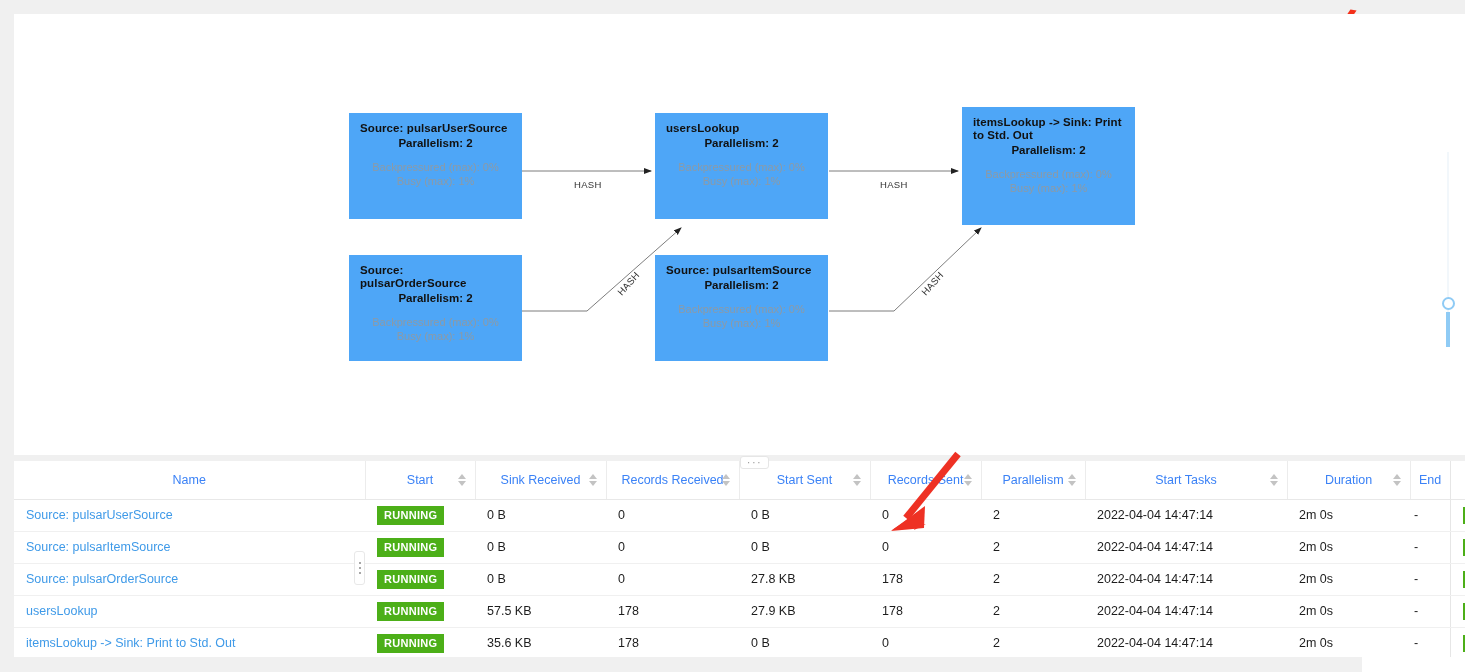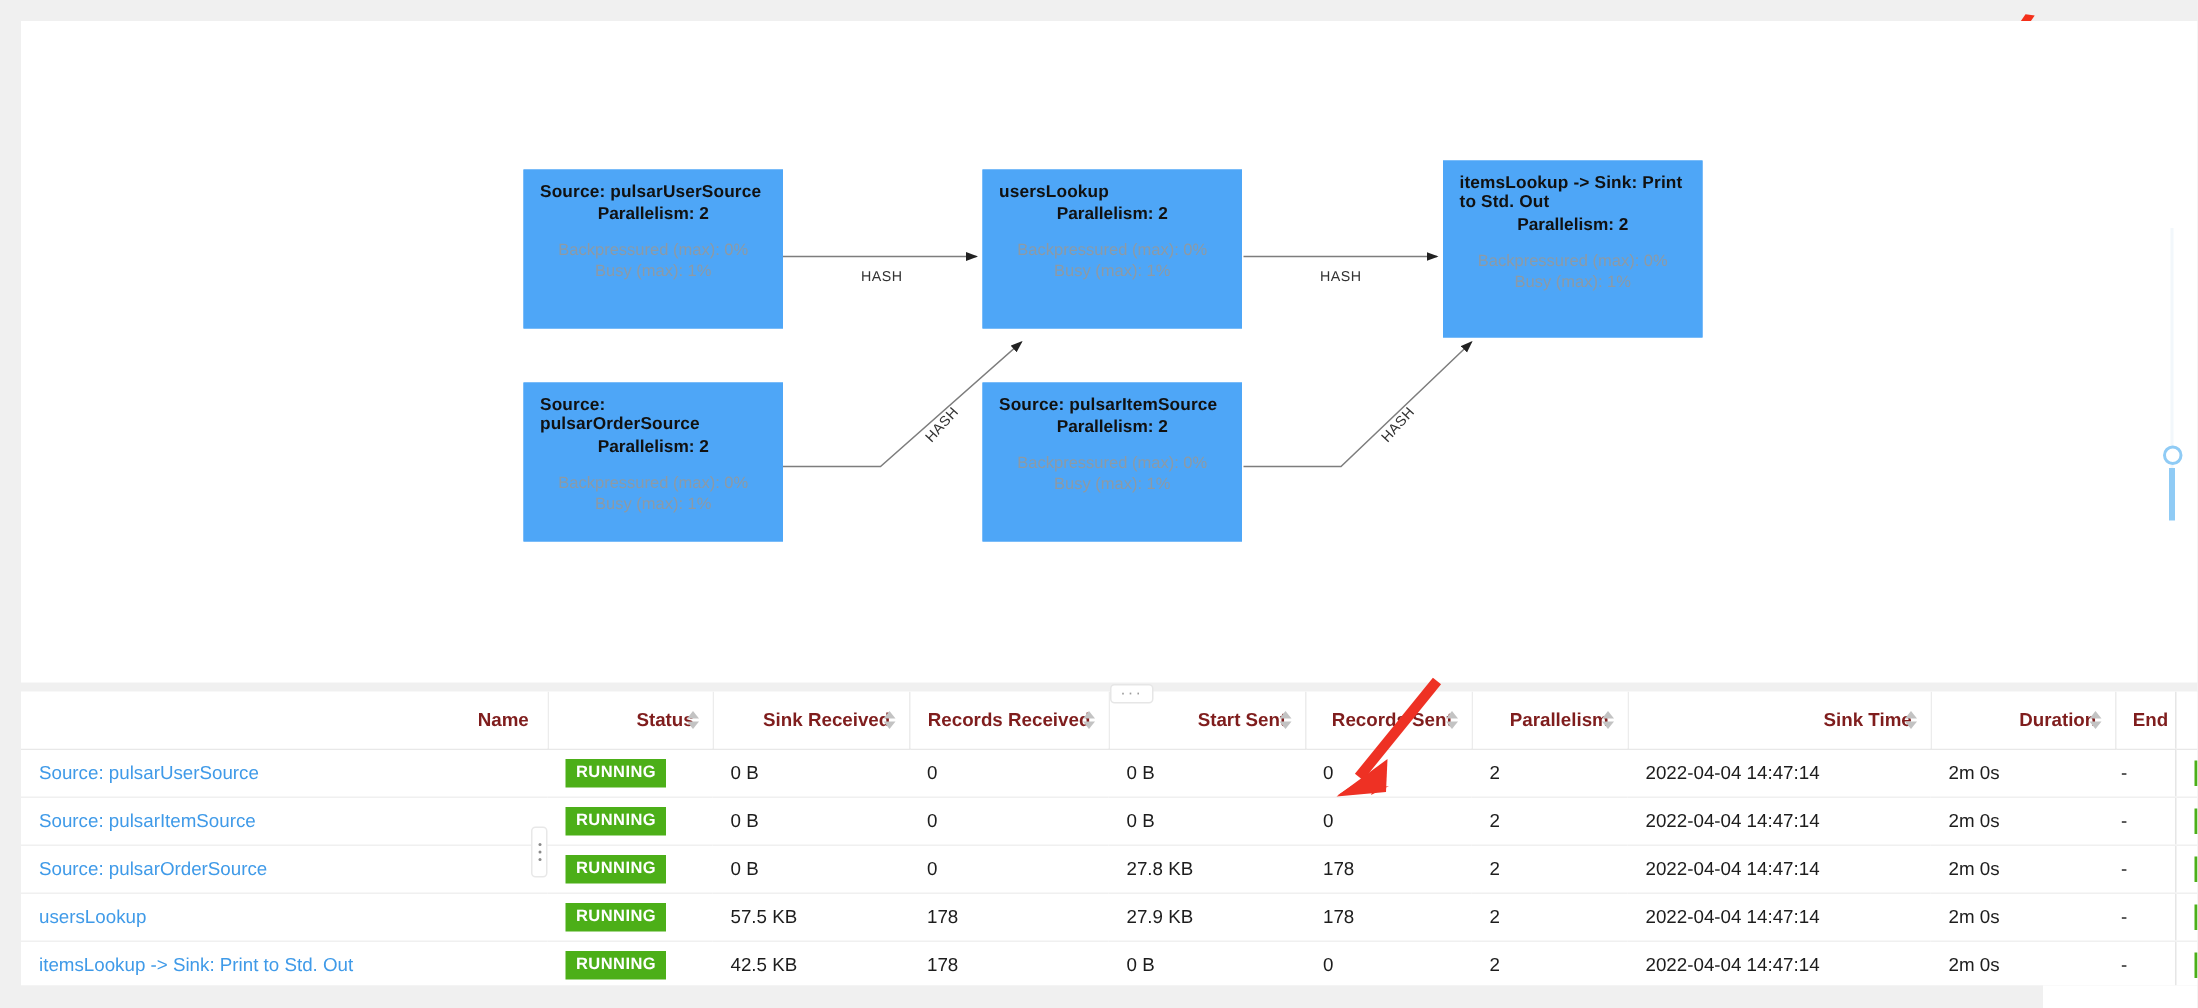--- a/index.html
+++ b/index.html
@@ -127,23 +127,23 @@
     overflow: hidden;
   }
   table.jobtable {
     border-collapse: collapse;
     table-layout: fixed;
     width: 1451px;
   }
   table.jobtable th {
     height: 38px;
     font-size: 12.5px;
-    font-weight: bold;
-    color: #7f1d1d;
-    text-align: right;
+    font-weight: normal;
+    color: #3b82f6;
+    text-align: center;
     padding: 0 12px;
     background: #ffffff;
     border-bottom: 1px solid #e8e8e8;
     border-right: 1px solid #ececec;
     position: relative;
     white-space: nowrap;
     overflow: hidden;
   }
   table.jobtable th.nosep { border-right: none; }
   table.jobtable td {
@@ -330,21 +330,21 @@
           <col style="width:123px">
         <col style="width:40px">
           <col style="width:90px">
       </colgroup>
       <thead>
         <tr>
           <th>
             <span>Name</span>
           </th>
           <th>
-            <span>Status</span>
+            <span>Start</span>
             <span class="sorter">
                 <i class="up"></i>
                 <i class="dn"></i>
               </span>
           </th>
           <th>
             <span>Sink Received</span>
             <span class="sorter">
                 <i class="up"></i>
                 <i class="dn"></i>
@@ -372,21 +372,21 @@
               </span>
           </th>
           <th>
             <span>Parallelism</span>
             <span class="sorter">
                 <i class="up"></i>
                 <i class="dn"></i>
               </span>
           </th>
           <th>
-            <span>Sink Time</span>
+            <span>Start Tasks</span>
             <span class="sorter">
                 <i class="up"></i>
                 <i class="dn"></i>
               </span>
           </th>
           <th>
             <span>Duration</span>
             <span class="sorter">
                 <i class="up"></i>
                 <i class="dn"></i>
@@ -449,21 +449,21 @@
           <td>178</td>
           <td>2</td>
           <td>2022-04-04 14:47:14</td>
           <td>2m 0s</td>
           <td style="padding:0 4px">-</td>
           <td class="col-tasks"><span class="badge-tasks">2</span></td>
         </tr>
         <tr>
           <td class="namecell"><a href="#">itemsLookup -&gt; Sink: Print to Std. Out</a></td>
           <td><span class="badge-running">RUNNING</span></td>
-          <td>42.5 KB</td>
+          <td>35.6 KB</td>
           <td>178</td>
           <td>0 B</td>
           <td>0</td>
           <td>2</td>
           <td>2022-04-04 14:47:14</td>
           <td>2m 0s</td>
           <td style="padding:0 4px">-</td>
           <td class="col-tasks"><span class="badge-tasks">2</span></td>
         </tr>
       </tbody>

